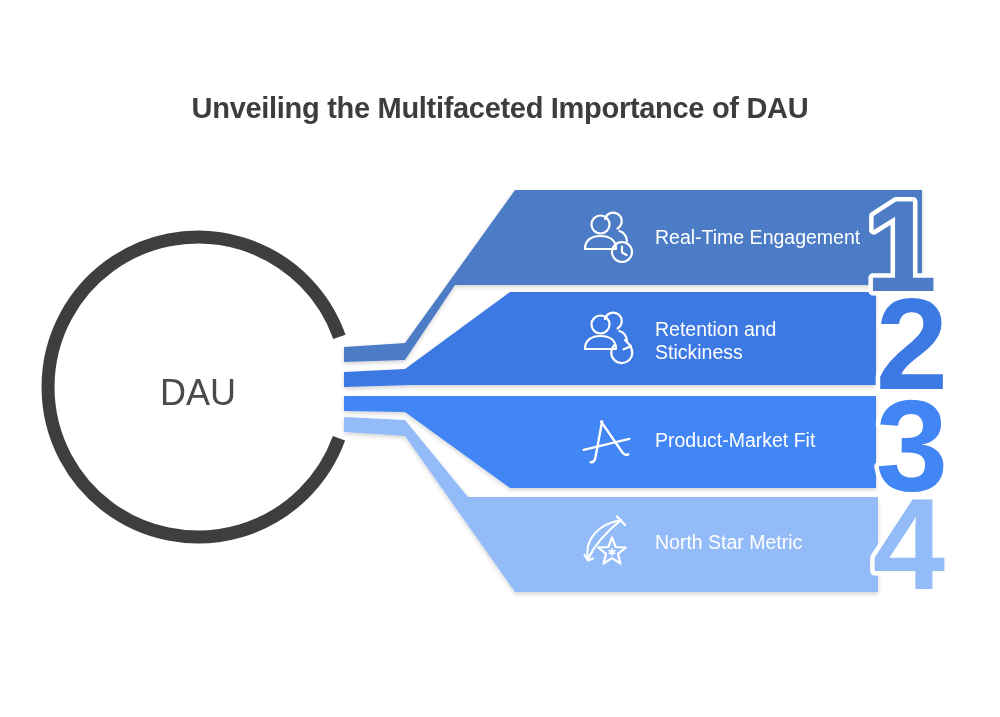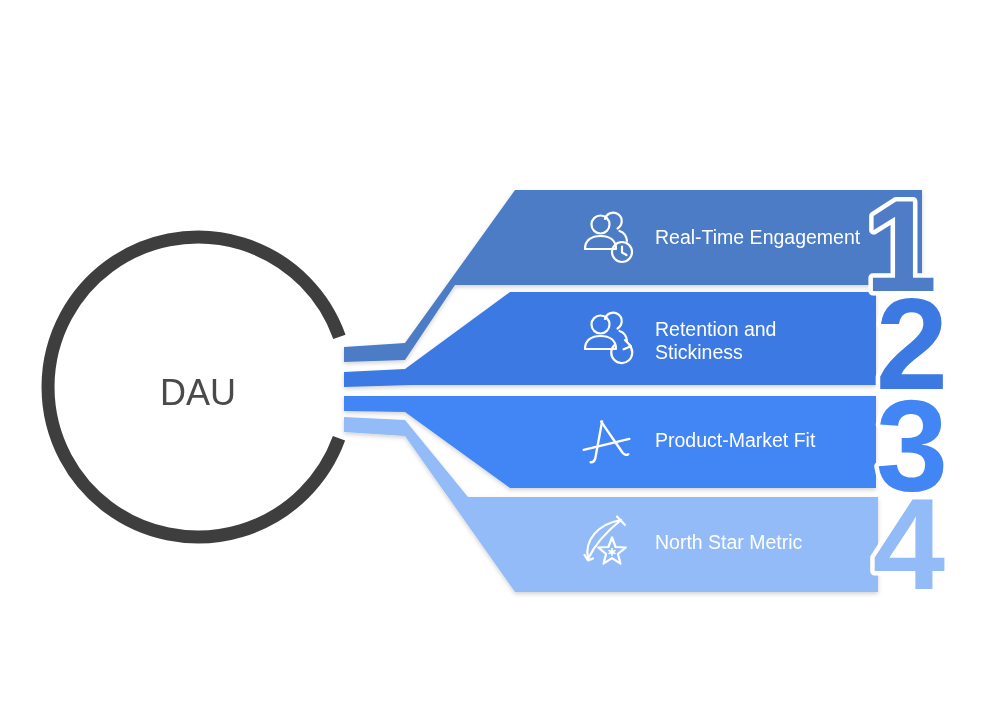--- a/index.html
+++ b/index.html
@@ -12,20 +12,21 @@
        stroke:#ffffff;stroke-width:9px;paint-order:stroke;stroke-linejoin:round;text-anchor:middle;}
   .lbl{font-family:"Liberation Sans", sans-serif;font-size:19.5px;}
   .hub-label{font-family:"Liberation Sans", sans-serif;font-size:36px;text-anchor:middle;}
   .icon{fill:none;stroke-width:2.2;stroke-linecap:round;stroke-linejoin:round;}
 </style>
 </head>
 <body>
 
 <div class="canvas">
 
+  <div class="title">Unveiling the Multifaceted Importance of DAU</div>
 
   <svg width="1000" height="717" viewBox="0 0 1000 717">
     <defs>
       <filter id="ds" x="-20%" y="-20%" width="140%" height="140%">
         <feDropShadow dx="0" dy="2" stdDeviation="2" flood-color="#000000" flood-opacity="0.18"></feDropShadow>
       </filter>
     </defs>
 
     <polygon filter="url(#ds)" points="344,347 405,343 515,190 922,190 922,285 455,285 405,360 344,362" fill="#4e7cc6"></polygon>
     <polygon filter="url(#ds)" points="344,372 405,369 510,292 876,292 876,385 413,385 344,387" fill="#3c79e2"></polygon>

